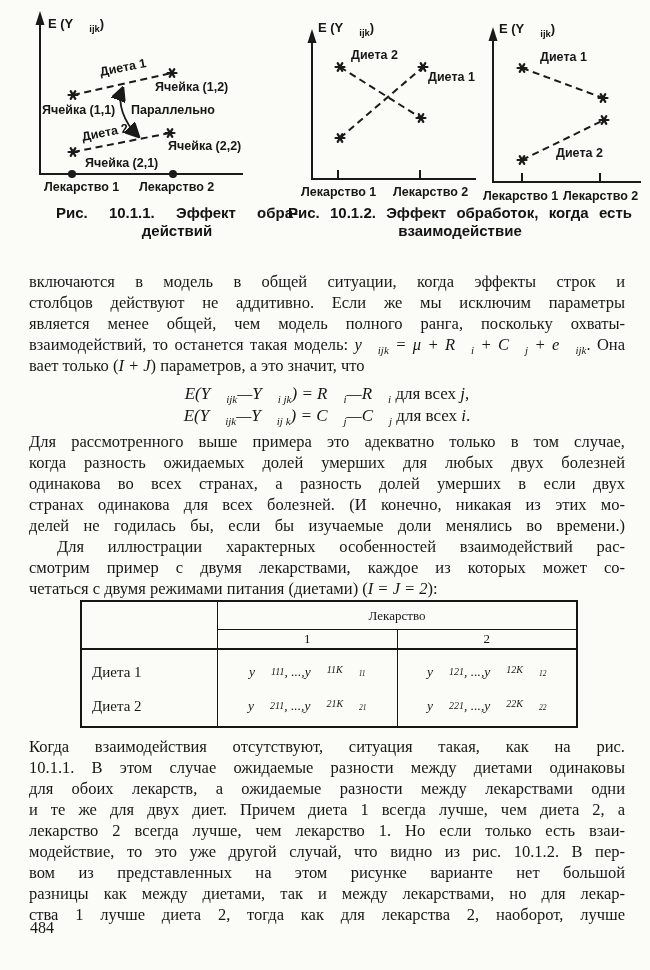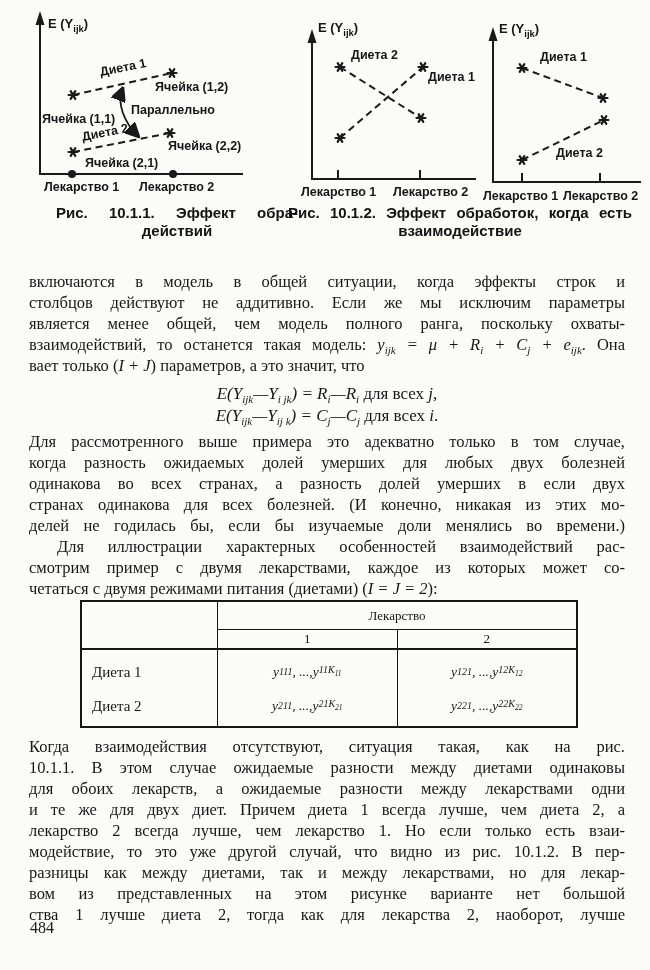--- a/index.html
+++ b/index.html
@@ -18,21 +18,21 @@
   
   .cap{position:absolute;font:700 15px "Liberation Sans",sans-serif;color:#141414;}
   .capline{text-align:justify;text-align-last:justify;height:18px;}
   .capline.center{text-align:right;text-align-last:center;}
   
   .para{position:absolute;left:29px;width:596px;font-size:16.5px;line-height:21px;}
   .bl{text-align:justify;text-align-last:justify;height:21px;white-space:normal;}
   .bl.end{text-align-last:left;font-family:Liberation Serif, serif;}
   .bl.ind{text-indent:28px;}
   .mi{font-style:italic;}
-  sub{line-height:0;}
+  sub{line-height:0;margin-left:16px;}
   .para sub,.fl sub{font-size:11px;font-style:italic;}
   
   .formulas{position:absolute;left:29px;width:596px;}
   .fl{font-style:italic;font-size:17px;height:21.5px;text-align:center;}
   .fl .up{font-style:normal;}
   
   .tbl{position:absolute;left:80px;top:600px;width:494px;border:2px solid #151515;
        font-size:13px;background:transparent;}
   .t-toprow{display:flex;height:46px;border-bottom:2px solid #151515;}
   .t-corner{width:135px;border-right:1.2px solid #151515;}
@@ -80,21 +80,21 @@
       <line class="dash" x1="48" y1="144" x2="145" y2="125"></line>
       <use href="#ast" transform="translate(48,87)"></use>
       <use href="#ast" transform="translate(147,65)"></use>
       <use href="#ast" transform="translate(48,144)"></use>
       <use href="#ast" transform="translate(145,125)"></use>
       <path d="M97,82 C92,95 99,114 112,127" fill="none" stroke-width="1.8" marker-start="url(#arrw)" marker-end="url(#arrw)"></path>
     </svg>
     <span class="ylab" style="left:23px;top:8px"><span>E (Y</span><sub>ijk</sub><span>)</span></span>
     <span class="flab rot" style="left:75px;top:57px">Диета 1</span>
     <span class="flab" style="left:130px;top:72px">Ячейка (1,2)</span>
-    <span class="flab" style="left:17px;top:104px">Ячейка (1,1)</span>
+    <span class="flab" style="left:17px;top:95px">Ячейка (1,1)</span>
     <span class="flab" style="left:106px;top:95px">Параллельно</span>
     <span class="flab rot" style="left:57px;top:122px">Диета 2</span>
     <span class="flab" style="left:60px;top:148px">Ячейка (2,1)</span>
     <span class="flab" style="left:143px;top:131px">Ячейка (2,2)</span>
     <span class="flab" style="left:19px;top:172px">Лекарство 1</span>
     <span class="flab" style="left:114px;top:172px">Лекарство 2</span>
   </div>
 
   <div class="fig" style="left:300px;top:8px;width:180px;height:200px">
     <svg class="figsvg" width="180" height="200" viewBox="0 0 180 200">
@@ -225,20 +225,20 @@
     </div>
   </div>
 
   <div class="para" style="top:736px">
     <div class="bl">Когда взаимодействия отсутствуют, ситуация такая, как на рис.</div>
     <div class="bl">10.1.1. В этом случае ожидаемые разности между диетами одинаковы</div>
     <div class="bl">для обоих лекарств, а ожидаемые разности между лекарствами одни</div>
     <div class="bl">и те же для двух диет. Причем диета 1 всегда лучше, чем диета 2, а</div>
     <div class="bl">лекарство 2 всегда лучше, чем лекарство 1. Но если только есть взаи-</div>
     <div class="bl">модействие, то это уже другой случай, что видно из рис. 10.1.2. В пер-</div>
+    <div class="bl">вом из представленных на этом рисунке варианте нет большой</div>
     <div class="bl">разницы как между диетами, так и между лекарствами, но для лекар-</div>
-    <div class="bl">вом из представленных на этом рисунке варианте нет большой</div>
     <div class="bl">ства 1 лучше диета 2, тогда как для лекарства 2, наоборот, лучше</div>
   </div>
 
   <div class="pagenum">484</div>
 
 </div>
 
 </body></html>

